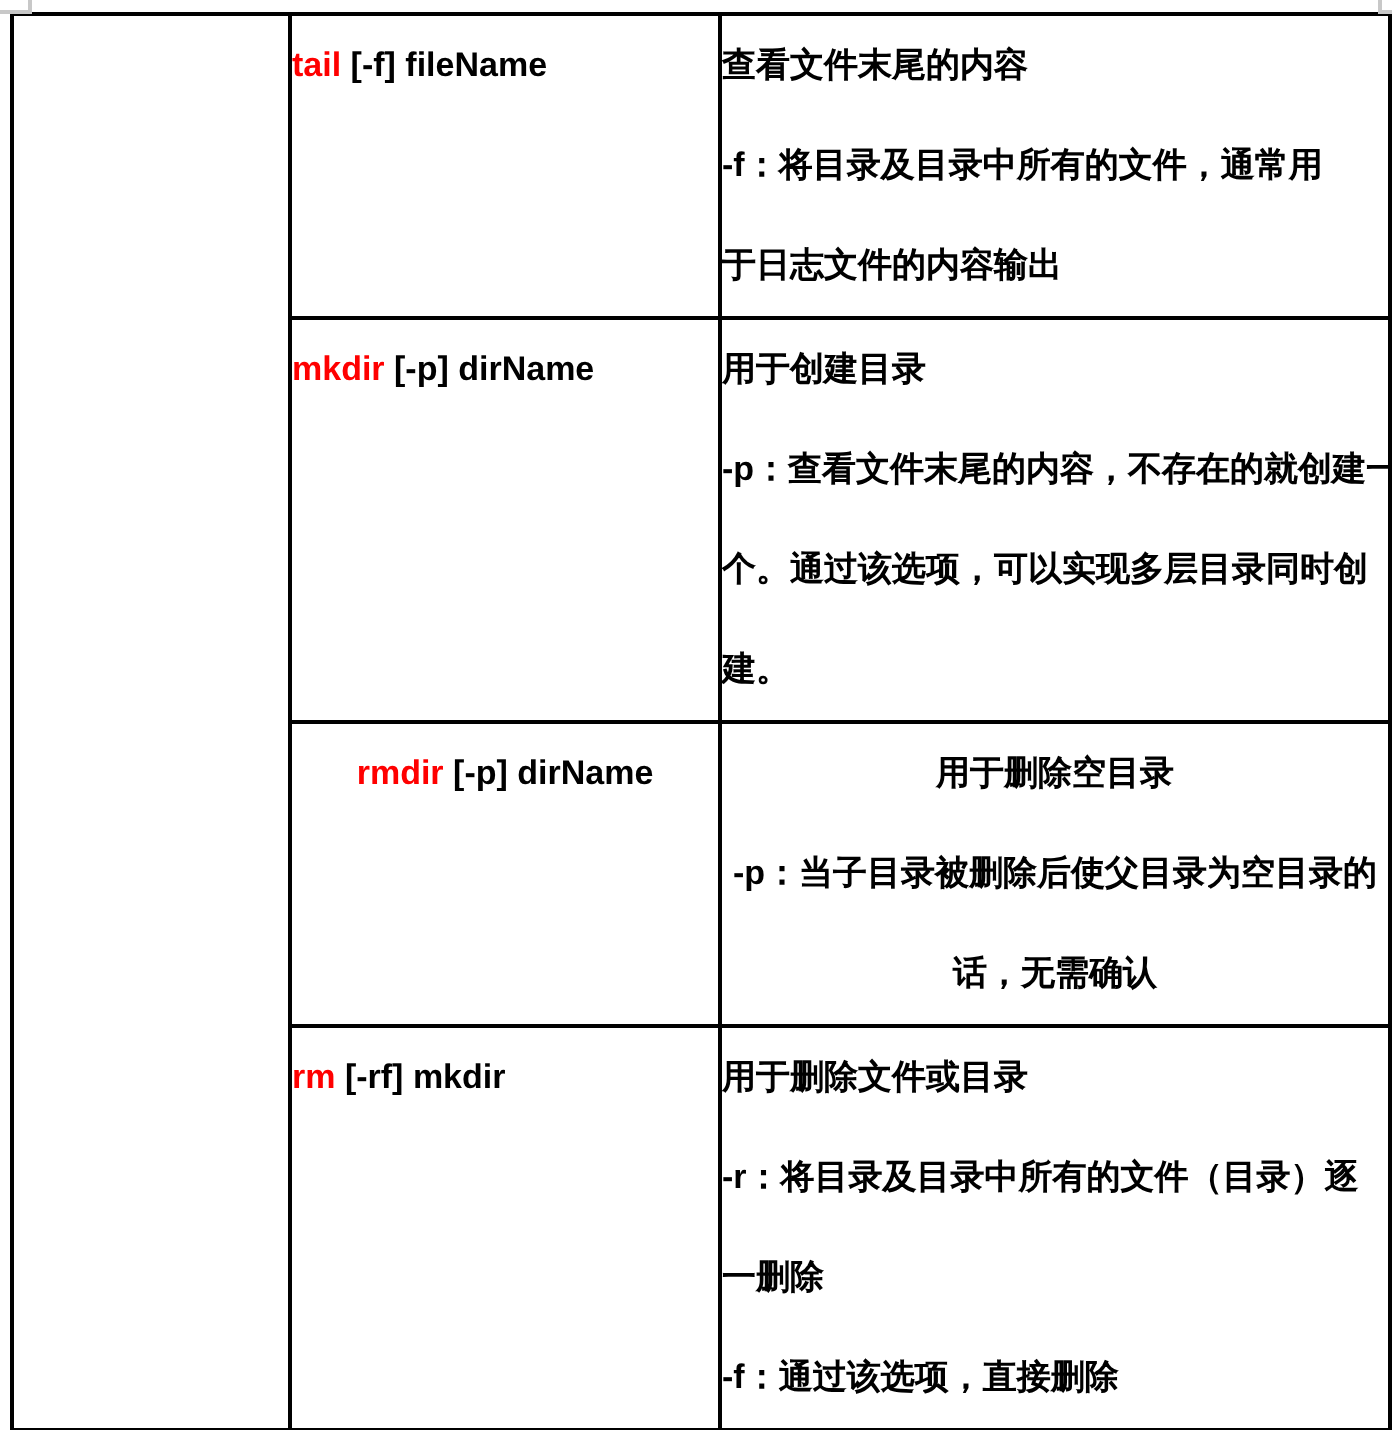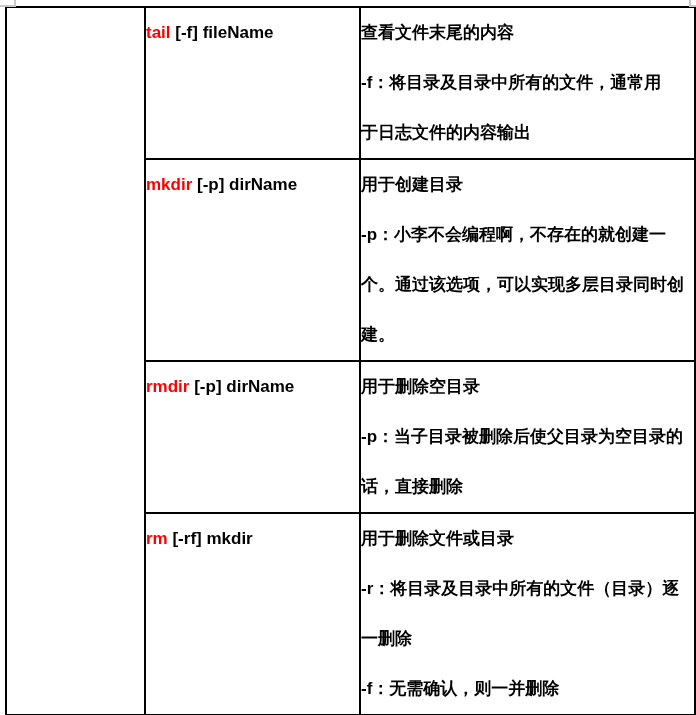--- a/index.html
+++ b/index.html
@@ -48,21 +48,21 @@
     width: 333px;
     padding: 0 6px 0 10px;
     font-size: 17px;
     font-weight: bold;
     line-height: 50px;
     color: #000000;
     white-space: pre;
   }
   tr.row-1 { height: 150px; }
   tr.row-2 { height: 198px; padding-left: 14px; }
-  tr.row-3 { height: 150px; }
+  tr.row-3 { height: 150px; text-align: center; }
   tr.row-4 { height: 202px; }
   
   .watermark {
     position: absolute;
     right: 7px;
     top: 687px;
     font-size: 18px;
     font-weight: normal;
     color: #bcbcbc;
     white-space: nowrap;
@@ -95,33 +95,33 @@
         <tr class="row-1">
           <td class="cat-cell" rowspan="4"></td>
           <td class="cmd-cell"><span class="kw">tail</span><span> [-f] fileName</span></td>
           <td class="desc-cell">查看文件末尾的内容
 -f：将目录及目录中所有的文件，通常用
 于日志文件的内容输出</td>
         </tr>
         <tr class="row-2">
           <td class="cmd-cell"><span class="kw">mkdir</span><span> [-p] dirName</span></td>
           <td class="desc-cell">用于创建目录
--p：小李不会编程啊，不存在的就创建一
+-p：查看文件末尾的内容，不存在的就创建一
 个。通过该选项，可以实现多层目录同时创
 建。</td>
         </tr>
         <tr class="row-3">
           <td class="cmd-cell"><span class="kw">rmdir</span><span> [-p] dirName</span></td>
           <td class="desc-cell">用于删除空目录
 -p：当子目录被删除后使父目录为空目录的
-话，直接删除</td>
+话，无需确认</td>
         </tr>
         <tr class="row-4">
           <td class="cmd-cell"><span class="kw">rm</span><span> [-rf] mkdir</span></td>
           <td class="desc-cell">用于删除文件或目录
 -r：将目录及目录中所有的文件（目录）逐
 一删除
--f：无需确认，则一并删除</td>
+-f：通过该选项，直接删除</td>
         </tr>
       </tbody>
   </table>
 
 </div>
 
 </body></html>

